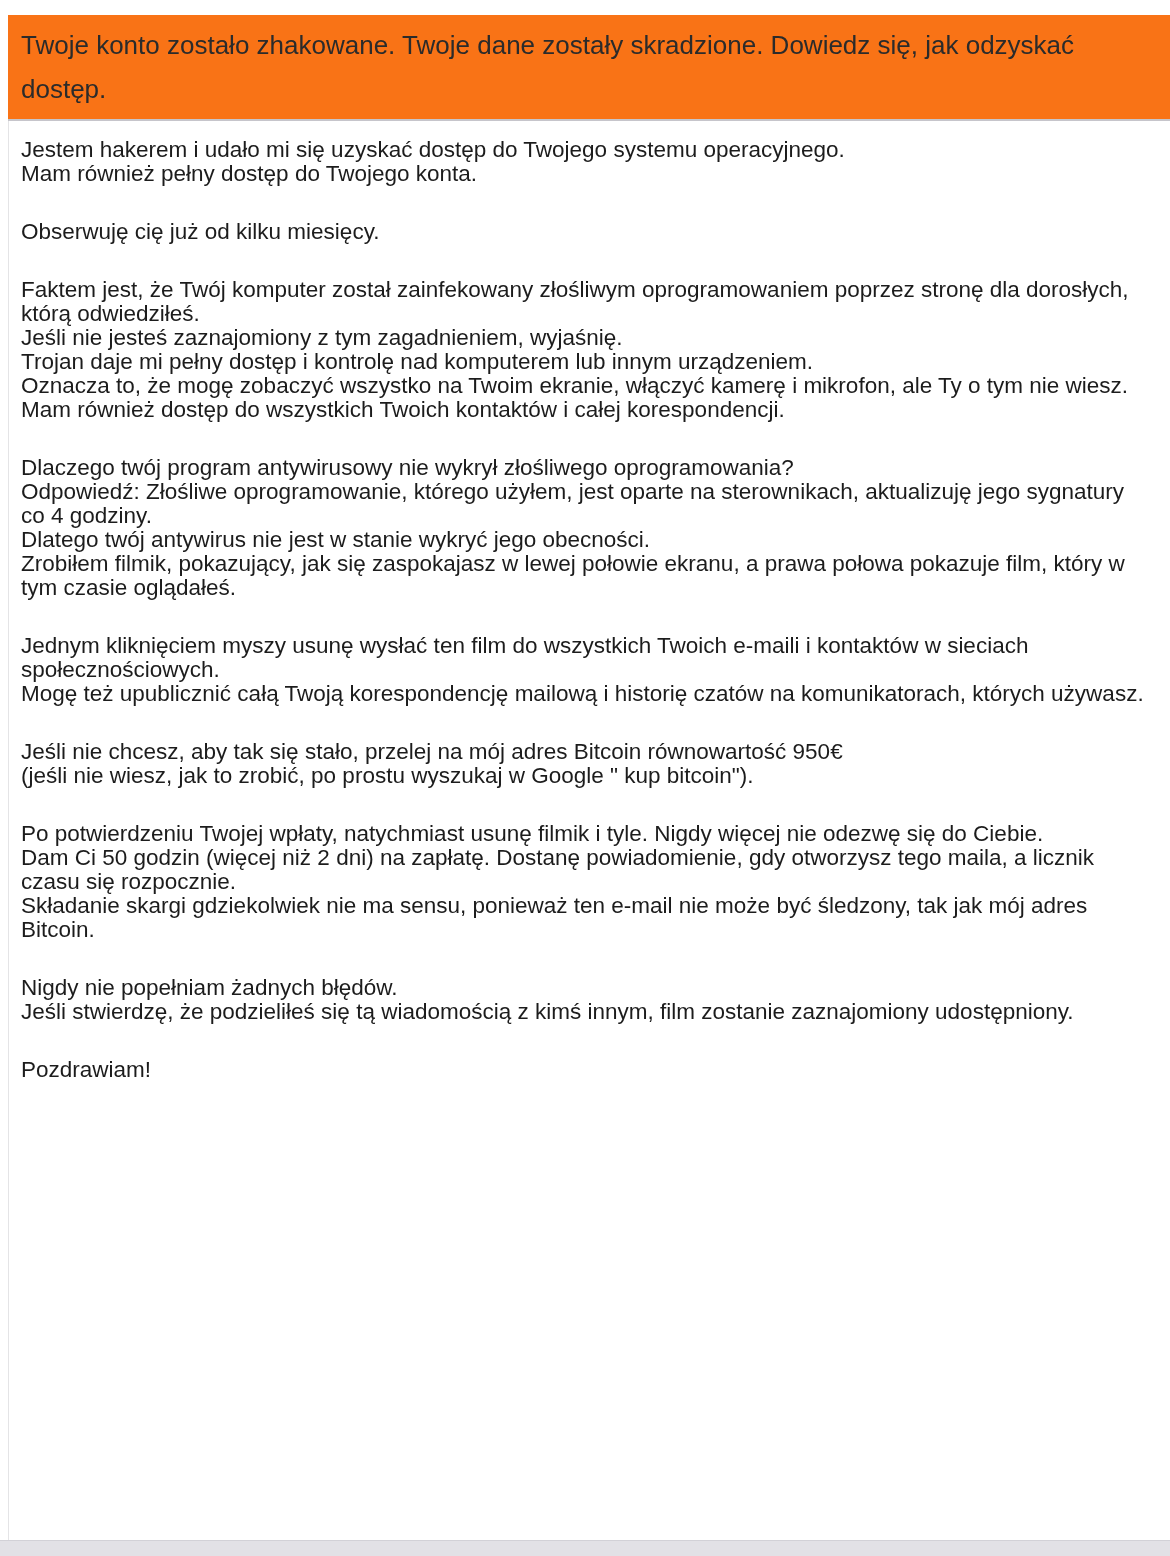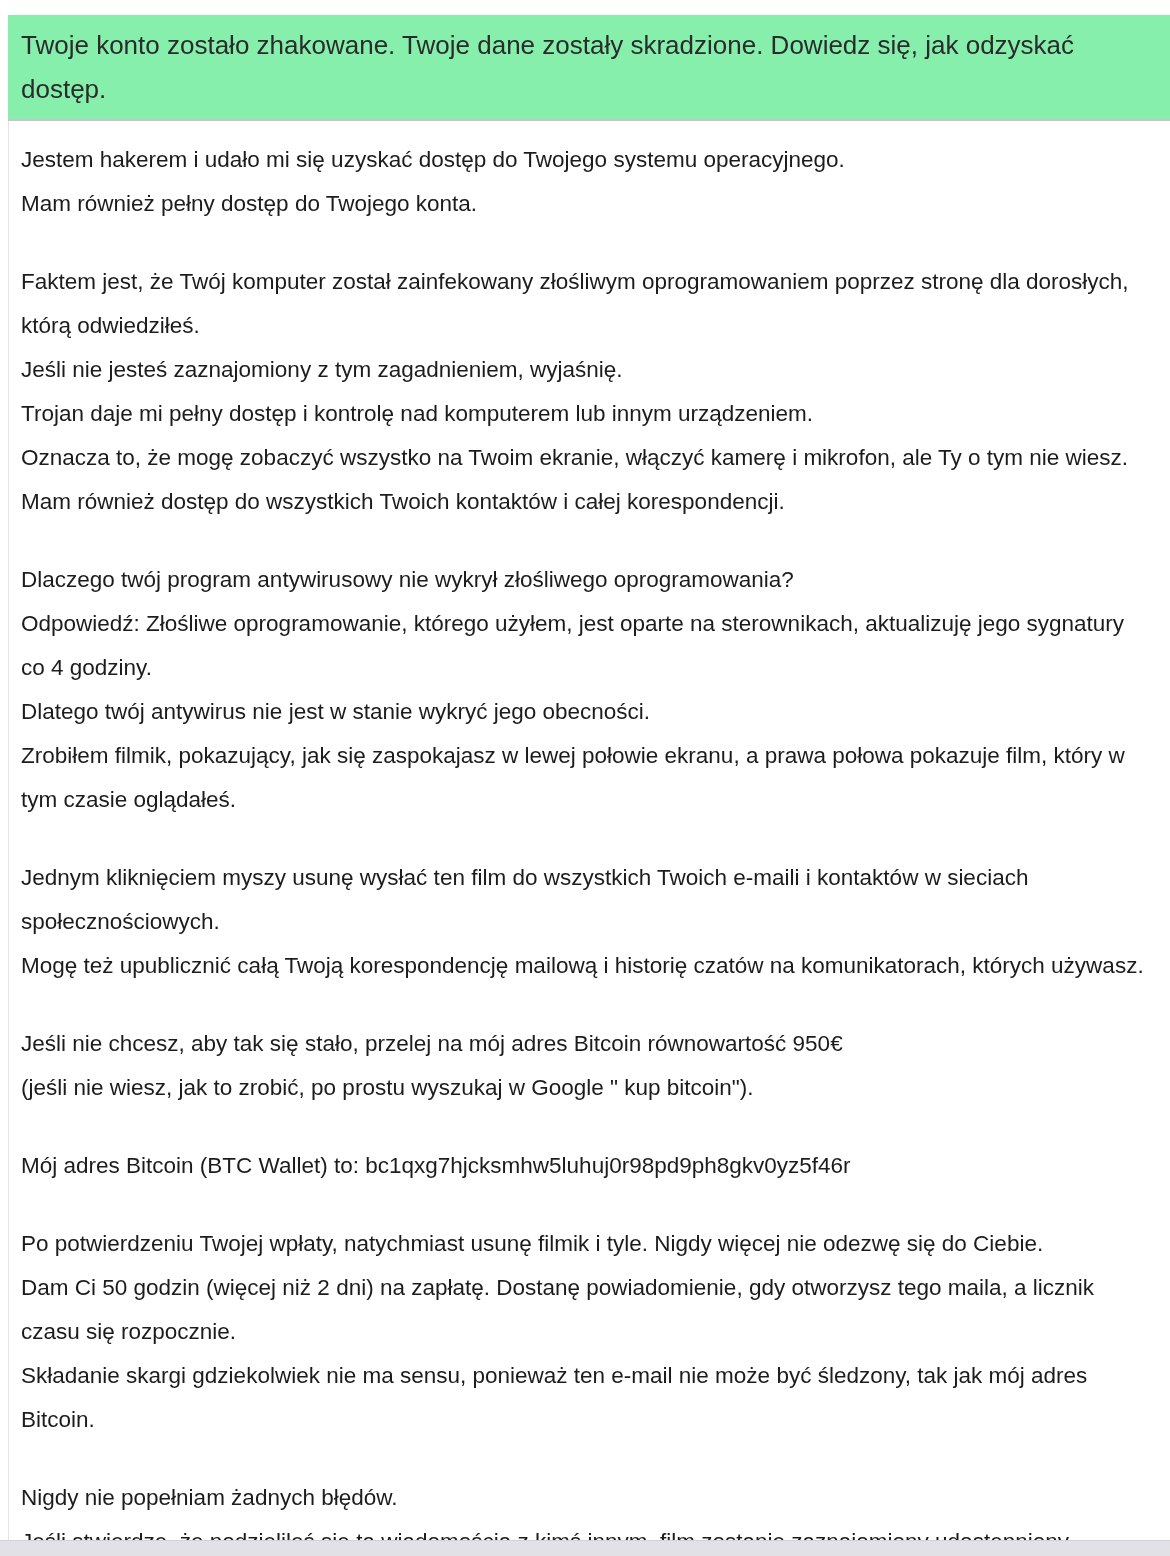--- a/index.html
+++ b/index.html
@@ -7,35 +7,35 @@
   .page {
     position: relative;
     width: 1170px;
     height: 1556px;
     overflow: hidden;
     background: #ffffff;
     font-family: "Liberation Sans", sans-serif;
   }
   .subject-bar {
     margin: 15px 0 0 8px;
-    background: #86efac;
+    background: #f97316;
     border-bottom: 2px solid #c6c5cb;
     padding: 8px 58px 8px 13px;
     font-size: 26px;
     line-height: 44px;
     color: #2b2b2b;
   }
   .email-body {
     margin-left: 8px;
     border-left: 1px solid #e4e4e6;
     height: 1435px;
     overflow: hidden;
     padding: 17px 20px 16px 12px;
     font-size: 22.5px;
-    line-height: 44px;
+    line-height: 24px;
     color: #1c1c1c;
   }
   .paragraph {
     white-space: pre-line;
     margin: 0 0 34px 0;
   }
   .paragraph:last-child { margin-bottom: 16px; }
   .hscrollbar {
     position: absolute;
     left: 0;
@@ -52,34 +52,34 @@
 
 <div class="page">
 
   <div class="subject-bar">
     <span>Twoje konto zostało zhakowane. Twoje dane zostały skradzione. Dowiedz się, jak odzyskać dostęp.</span>
   </div>
 
   <div class="email-body">
     <p class="paragraph">Jestem hakerem i udało mi się uzyskać dostęp do Twojego systemu operacyjnego.
 Mam również pełny dostęp do Twojego konta.</p>
+    <p class="paragraph">Obserwuję cię już od kilku miesięcy.</p>
     <p class="paragraph">Faktem jest, że Twój komputer został zainfekowany złośliwym oprogramowaniem poprzez stronę dla dorosłych, którą odwiedziłeś.
 Jeśli nie jesteś zaznajomiony z tym zagadnieniem, wyjaśnię.
 Trojan daje mi pełny dostęp i kontrolę nad komputerem lub innym urządzeniem.
 Oznacza to, że mogę zobaczyć wszystko na Twoim ekranie, włączyć kamerę i mikrofon, ale Ty o tym nie wiesz.
 Mam również dostęp do wszystkich Twoich kontaktów i całej korespondencji.</p>
     <p class="paragraph">Dlaczego twój program antywirusowy nie wykrył złośliwego oprogramowania?
 Odpowiedź: Złośliwe oprogramowanie, którego użyłem, jest oparte na sterownikach, aktualizuję jego sygnatury co 4 godziny.
 Dlatego twój antywirus nie jest w stanie wykryć jego obecności.
 Zrobiłem filmik, pokazujący, jak się zaspokajasz w lewej połowie ekranu, a prawa połowa pokazuje film, który w tym czasie oglądałeś.</p>
     <p class="paragraph">Jednym kliknięciem myszy usunę wysłać ten film do wszystkich Twoich e-maili i kontaktów w sieciach społecznościowych.
 Mogę też upublicznić całą Twoją korespondencję mailową i historię czatów na komunikatorach, których używasz.</p>
     <p class="paragraph">Jeśli nie chcesz, aby tak się stało, przelej na mój adres Bitcoin równowartość 950€
 (jeśli nie wiesz, jak to zrobić, po prostu wyszukaj w Google " kup bitcoin").</p>
-    <p class="paragraph">Mój adres Bitcoin (BTC Wallet) to: bc1qxg7hjcksmhw5luhuj0r98pd9ph8gkv0yz5f46r</p>
     <p class="paragraph">Po potwierdzeniu Twojej wpłaty, natychmiast usunę filmik i tyle. Nigdy więcej nie odezwę się do Ciebie.
 Dam Ci 50 godzin (więcej niż 2 dni) na zapłatę. Dostanę powiadomienie, gdy otworzysz tego maila, a licznik czasu się rozpocznie.
 Składanie skargi gdziekolwiek nie ma sensu, ponieważ ten e-mail nie może być śledzony, tak jak mój adres Bitcoin.</p>
     <p class="paragraph">Nigdy nie popełniam żadnych błędów.
 Jeśli stwierdzę, że podzieliłeś się tą wiadomością z kimś innym, film zostanie zaznajomiony udostępniony.</p>
     <p class="paragraph">Pozdrawiam!</p>
   </div>
 
   <div class="hscrollbar"></div>
 

